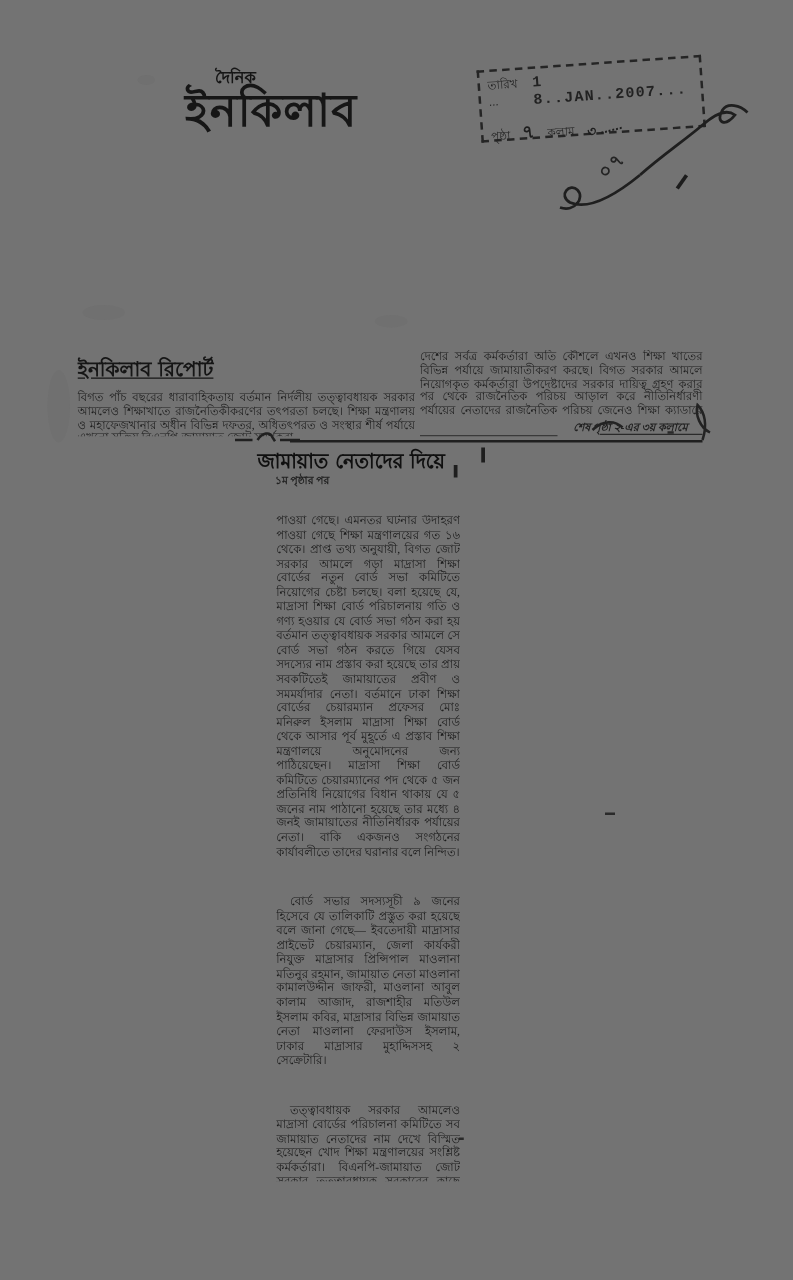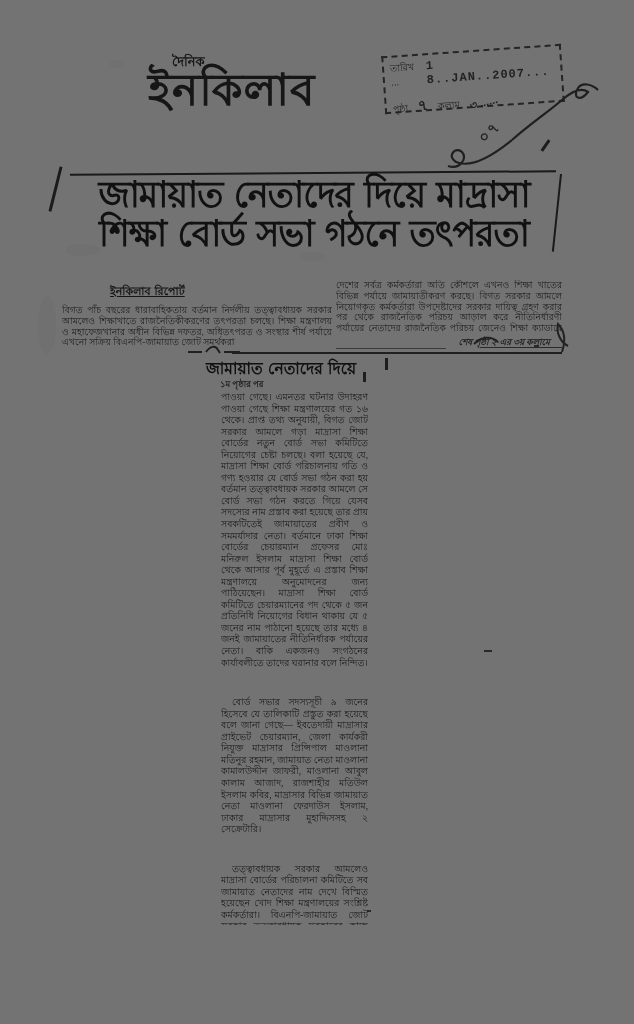--- a/index.html
+++ b/index.html
@@ -13,21 +13,21 @@
     background:#737373; color:#161616; overflow:hidden;
   }
   
   .blotch{ position:absolute; border-radius:50%; background:rgba(60,60,60,.06); pointer-events:none; }
   .artifact{ position:absolute; background:#2a2a2a; }
 
   
   .masthead{ position:absolute; left:148px; top:52px; width:150px; }
   .masthead .tagline{ font-size:13px; font-weight:bold; margin-left:24px;
     font-family:"Liberation Sans","DejaVu Sans",sans-serif; }
-  .masthead .title{ font-size:44px; font-weight:800; letter-spacing:1px; line-height:34px;
+  .masthead .title{ font-size:36px; font-weight:800; letter-spacing:1px; line-height:34px;
     font-family:"DejaVu Sans","Liberation Sans",sans-serif; }
 
   
   .stamp{
     position:absolute; left:383px; top:50px; width:180px; height:58px;
     border:2px dashed #252525; transform:rotate(-4deg);
     padding:4px 6px 2px 6px; color:#222;
     font-family:"Liberation Sans","DejaVu Sans",sans-serif;
   }
   .stamp .row{ display:flex; align-items:baseline; gap:4px; }
@@ -62,22 +62,22 @@
     transform:scaleY(1.04);
   }
   .subheadline{
     position:absolute; left:62px; top:253px; width:500px; text-align:center;
     font-size:16px; font-weight:bold; color:#141414; white-space:nowrap;
     font-family:"DejaVu Sans","Liberation Sans",sans-serif;
   }
 
   
   .intro-left{ position:absolute; left:62px; top:283px; width:270px; height:66px; overflow:hidden; }
-  .byline{ font-size:11px; font-weight:bold; text-decoration:underline; margin-bottom:3px;
-    font-family:"DejaVu Sans","Liberation Sans",sans-serif;margin-left:48px; }
+  .byline{ font-size:16px; font-weight:bold; text-decoration:underline; margin-bottom:3px;
+    font-family:"DejaVu Sans","Liberation Sans",sans-serif; }
   .small-body{
     font-size:9.2px; line-height:10.8px; text-align:justify; color:#1d1d1d;
   }
   .intro-right{ position:absolute; left:336px; top:280px; width:226px; height:54px; overflow:hidden; }
   .jump-note{ position:absolute; left:380px; top:335px; width:170px; text-align:right;
     font-size:8.8px; font-weight:bold; font-style:italic; color:#222; }
   .left-end-squiggle{ position:absolute; left:186px; top:343px; }
   .jump-pen-svg{ position:absolute; left:470px; top:322px; }
 
   
@@ -90,21 +90,21 @@
     position:absolute; left:206px; top:357px; width:190px;
     font-size:15.5px; font-weight:800; white-space:nowrap; color:#101010;
     font-family:"DejaVu Sans","Liberation Sans",sans-serif; transform:scaleY(1.05);
   }
   .cont-from{ position:absolute; left:220px; top:378px; font-size:8.5px; font-weight:bold;
     color:#222; }
   .cont-tick1{ position:absolute; left:385px; top:358px; width:2.5px; height:12px; background:#1e1e1e; }
   .cont-tick2{ position:absolute; left:363px; top:372px; width:2.5px; height:10px; background:#1e1e1e; }
 
   .article-column{
-    position:absolute; left:221px; top:392px; width:147px; height:533px; overflow:hidden;
+    position:absolute; left:221px; top:412px; width:147px; height:533px; overflow:hidden;
     font-size:9.3px; line-height:11.55px; text-align:justify; color:#1b1b1b;
   }
   .article-column p + p{ text-indent:11px;margin-top:28px; }
 </style>
 </head>
 <body>
 
 <div class="scan-page">
 
   <div class="blotch" style="left:38px; top:296px; width:18px; height:58px;"></div>
@@ -133,29 +133,20 @@
     </div>
   </div>
 
   <svg class="scribble-svg" width="175" height="100" viewBox="0 0 175 100">
     <path d="M18 88 C 30 92, 38 80, 32 74 C 26 68, 16 78, 26 84 C 40 90, 60 80, 82 62" fill="none" stroke="#1f1f1f" stroke-width="2.2"></path>
     <path d="M82 62 C 100 46, 118 34, 132 22 C 140 15, 150 8, 158 14 C 150 24, 142 20, 148 10 C 152 4, 162 6, 168 12" fill="none" stroke="#1f1f1f" stroke-width="2.2"></path>
   </svg>
   <div class="corner-note">০৭</div>
   <div class="tick-mark"></div>
 
-  <div class="headline-box">
-    <div class="headline-rule-top"></div>
-    <div class="headline-rule-right"></div>
-    <div class="pen-slash"></div>
-    <div class="headline-text">
-      <div class="hl">জামায়াত নেতাদের দিয়ে মাদ্রাসা</div>
-      <div class="hl">শিক্ষা বোর্ড সভা গঠনে তৎপরতা</div>
-    </div>
-  </div>
 
   <div class="intro-left">
     <div class="byline">ইনকিলাব রিপোর্ট</div>
     <div class="small-body">বিগত পাঁচ বছরের ধারাবাহিকতায় বর্তমান নির্দলীয় তত্ত্বাবধায়ক সরকার আমলেও শিক্ষাখাতে রাজনৈতিকীকরণের তৎপরতা চলছে। শিক্ষা মন্ত্রণালয় ও মহাফেজখানার অধীন বিভিন্ন দফতর, অধিতৎপরত ও সংস্থার শীর্ষ পর্যায়ে এখনো সক্রিয় বিএনপি-জামায়াত জোট সমর্থকরা</div>
   </div>
   <div class="intro-right">
     <div class="small-body">দেশের সর্বত্র কর্মকর্তারা অতি কৌশলে এখনও শিক্ষা খাতের বিভিন্ন পর্যায়ে জামায়াতীকরণ করছে। বিগত সরকার আমলে নিয়োগকৃত কর্মকর্তারা উপদেষ্টাদের সরকার দায়িত্ব গ্রহণ করার পর থেকে রাজনৈতিক পরিচয় আড়াল করে নীতিনির্ধারণী পর্যায়ের নেতাদের রাজনৈতিক পরিচয় জেনেও শিক্ষা ক্যাডারে পদায়ন কেন্দ্রভুক্ত মাধ্যমে বহাল রাখছেন</div>
   </div>
   <div class="jump-note">শেষ পৃষ্ঠা ২-এর ৩য় কলামে</div>
 

